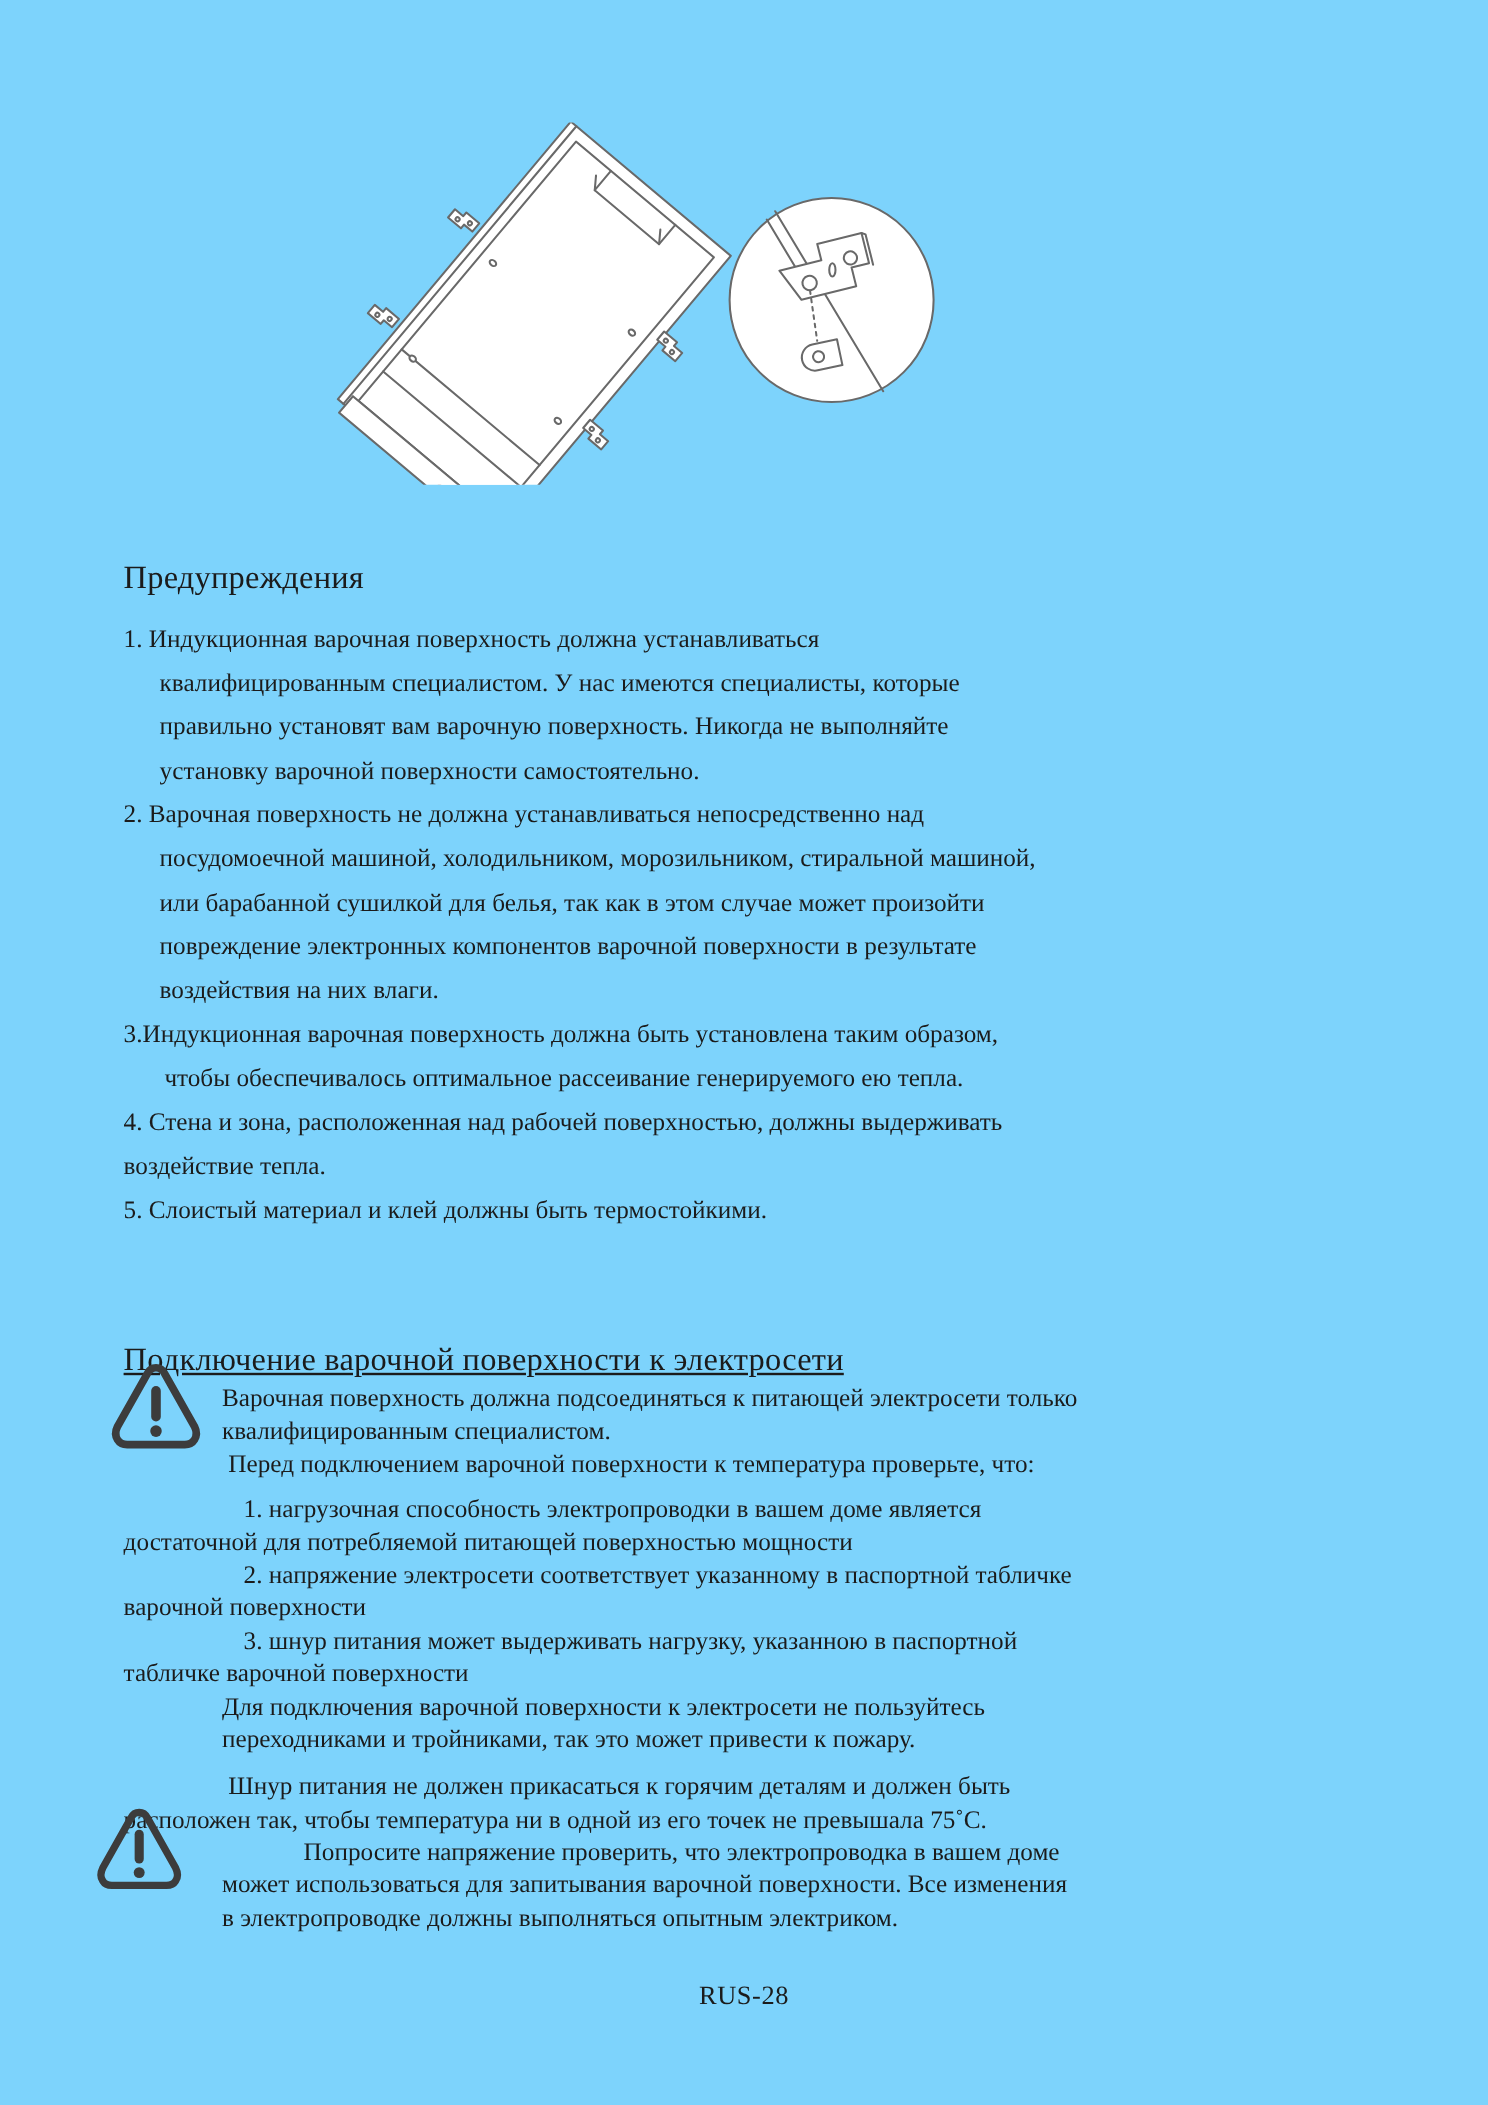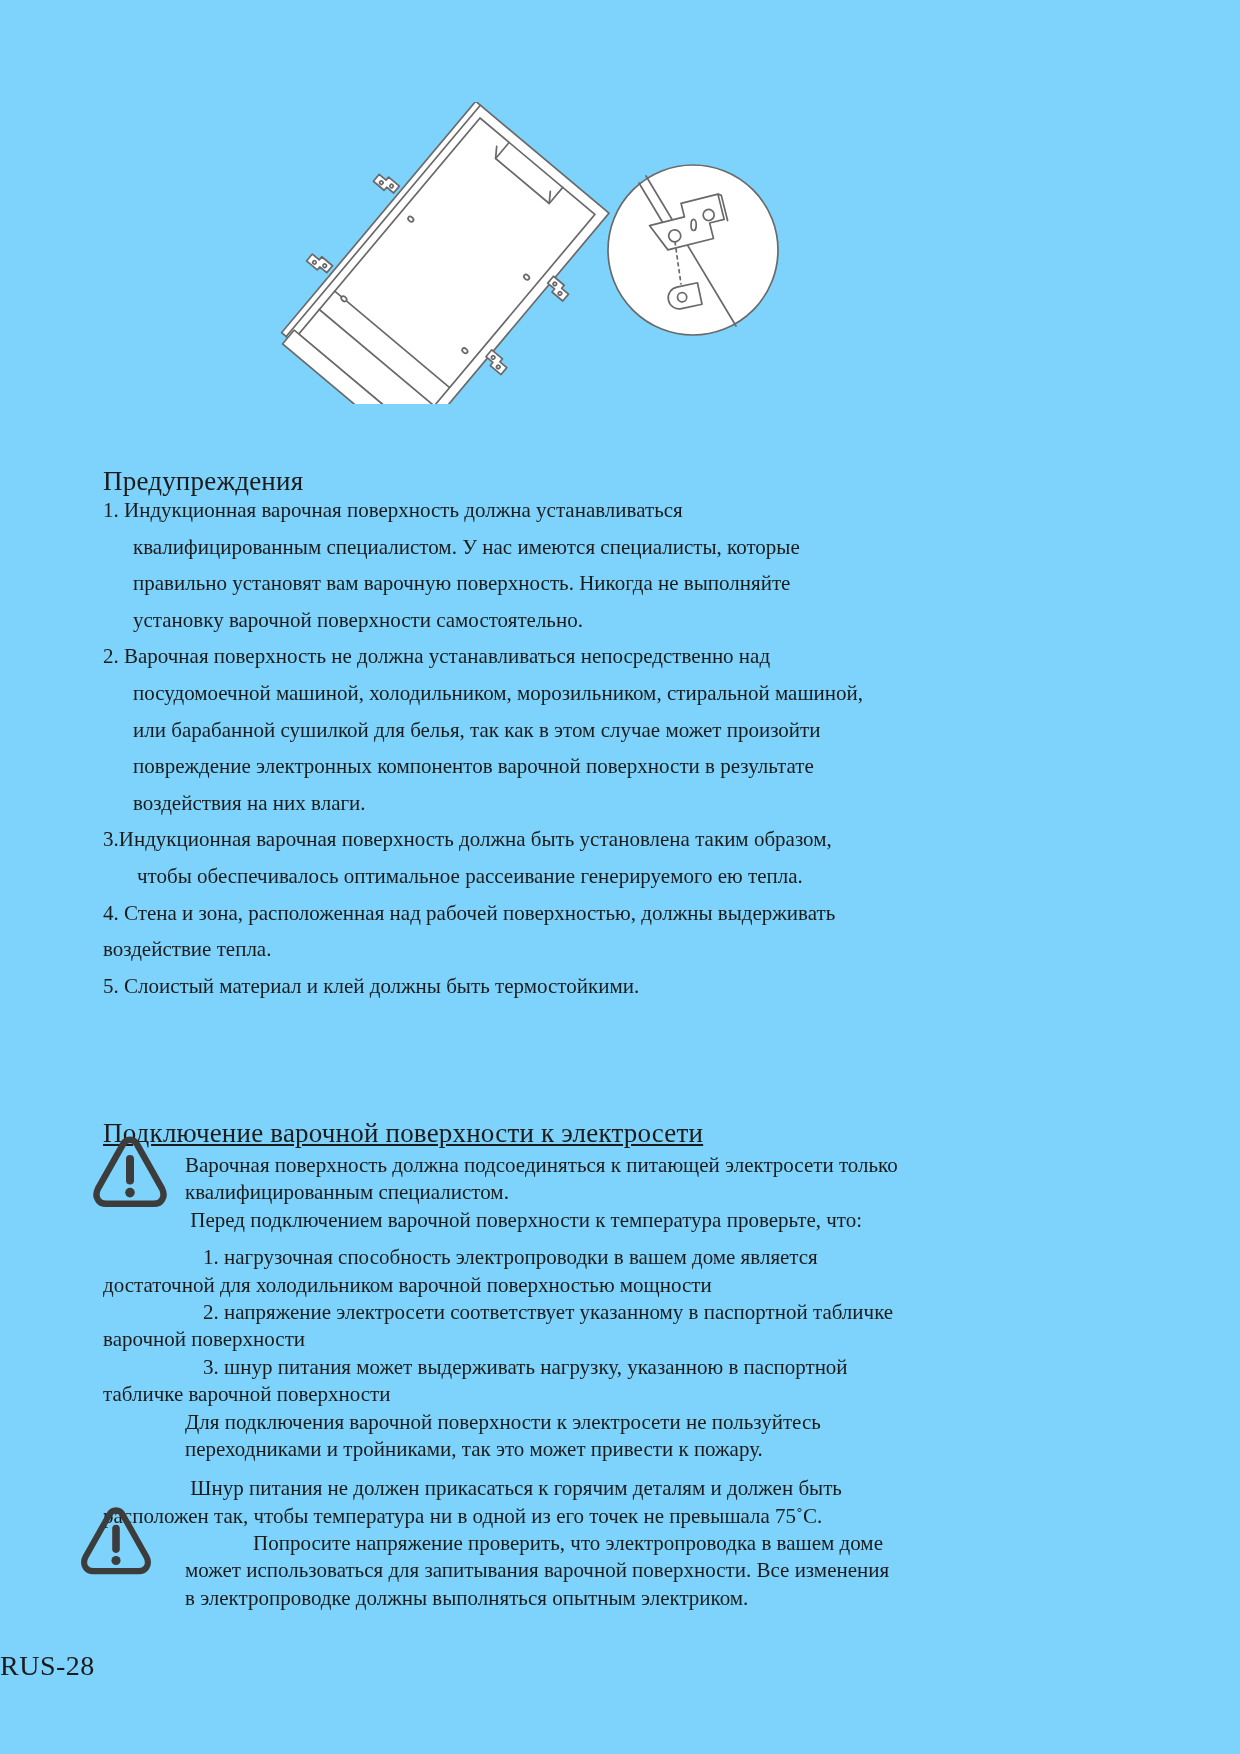--- a/index.html
+++ b/index.html
@@ -17,41 +17,41 @@
     font-size:27px;
     font-weight:400;
     letter-spacing:.2px;
     white-space:pre;
   }
   #warnings-heading{top:466px;left:103px;}
   #connection-heading{top:1118px;left:103px;text-decoration:underline;}
 
   .lines{position:absolute;left:103px;}
   .ln{white-space:pre;font-size:21px;}
-  #warnings-lines{top:492px;}
+  #warnings-lines{top:514px;}
   #warnings-lines .ln{line-height:36.6px;height:36.6px;}
   #connection-lines{top:1118px;margin-top:34px;}
   #connection-lines .ln{line-height:27.4px;height:27.4px;}
 
   .ind-a{margin-left:0;}
   .ind-b{margin-left:30px;}
   .ind-c{margin-left:34px;}
   .ind-d{margin-left:82px;}
   .ind-e{margin-left:100px;}
   .ind-f{margin-left:150px;}
 
   .warn-tri{position:absolute;}
   #warn-tri-1{left:90px;top:1133px;width:80px;height:76px;}
   #warn-tri-2{left:78px;top:1503px;width:76px;height:74px;}
 
   #diagram{position:absolute;left:268px;top:102px;width:522px;height:302px;}
 
   #footer{
     position:absolute;top:1650px;left:0;width:100%;
-    font-size:28px;letter-spacing:.5px;
+    text-align:center;font-size:22px;letter-spacing:.5px;
   }
 </style>
 </head>
 <body>
 
 <div class="page">
 
   <svg id="diagram" viewBox="0 0 522 302" xmlns="http://www.w3.org/2000/svg">
     <g stroke="#696969" stroke-width="1.7" fill="#ffffff" stroke-linejoin="round" stroke-linecap="round">
 
@@ -139,21 +139,21 @@
       <div class="ln ind-a">воздействие тепла.</div>
       <div class="ln ind-a">5. Слоистый материал и клей должны быть термостойкими.</div>
     </div>
 
   <div id="connection-heading" class="heading">Подключение варочной поверхности к электросети</div>
   <div id="connection-lines" class="lines">
       <div class="ln ind-d">Варочная поверхность должна подсоединяться к питающей электросети только</div>
       <div class="ln ind-d">квалифицированным специалистом.</div>
       <div class="ln ind-d"> Перед подключением варочной поверхности к температура проверьте, что:</div>
       <div class="ln ind-e" style="margin-top: 10px;">1. нагрузочная способность электропроводки в вашем доме является</div>
-      <div class="ln ind-a">достаточной для холодильником варочной поверхностью мощности</div>
+      <div class="ln ind-a">достаточной для потребляемой питающей поверхностью мощности</div>
       <div class="ln ind-e">2. напряжение электросети соответствует указанному в паспортной табличке</div>
       <div class="ln ind-a">варочной поверхности</div>
       <div class="ln ind-e">3. шнур питания может выдерживать нагрузку, указанною в паспортной</div>
       <div class="ln ind-a">табличке варочной поверхности</div>
       <div class="ln ind-d">Для подключения варочной поверхности к электросети не пользуйтесь</div>
       <div class="ln ind-d">переходниками и тройниками, так это может привести к пожару.</div>
       <div class="ln ind-d" style="margin-top: 12px;"> Шнур питания не должен прикасаться к горячим деталям и должен быть</div>
       <div class="ln ind-a">расположен так, чтобы температура ни в одной из его точек не превышала 75˚С.</div>
       <div class="ln ind-f">Попросите напряжение проверить, что электропроводка в вашем доме</div>
       <div class="ln ind-d">может использоваться для запитывания варочной поверхности. Все изменения</div>

